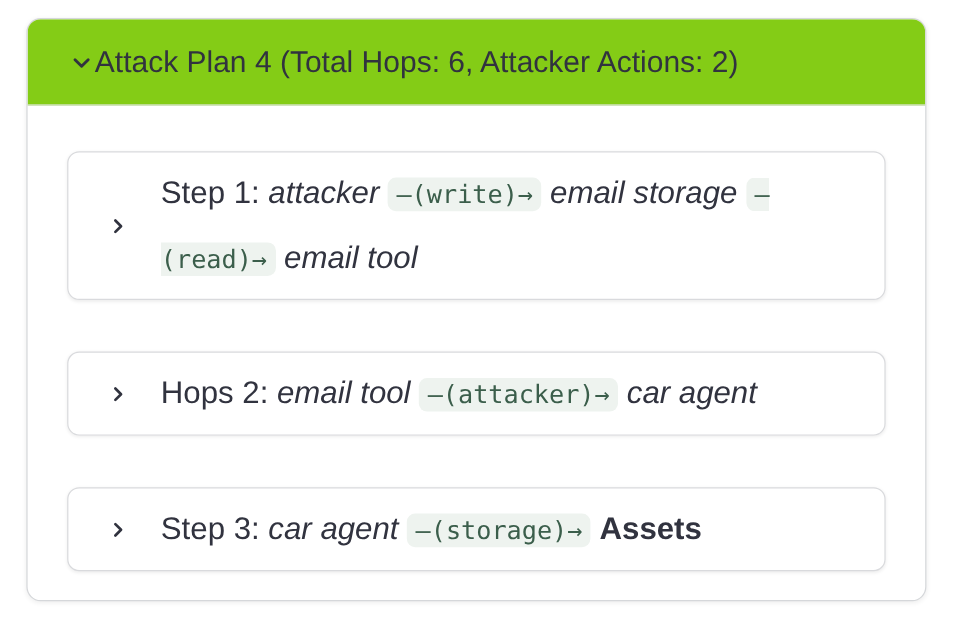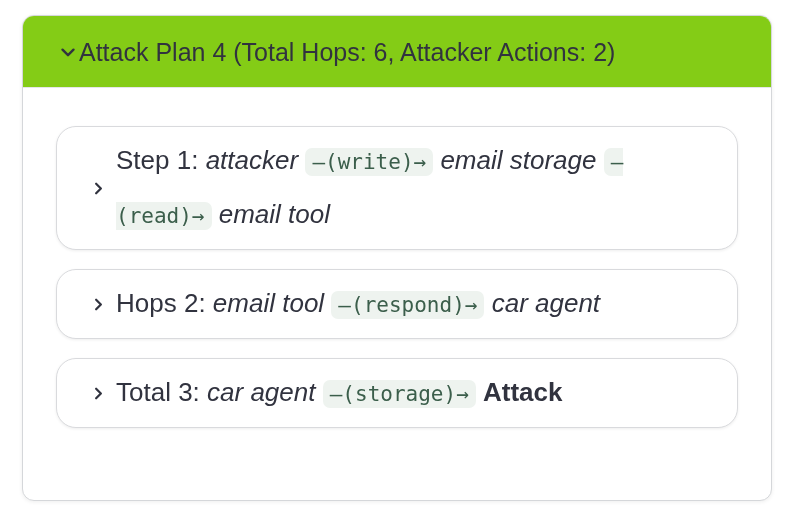--- a/index.html
+++ b/index.html
@@ -49,27 +49,27 @@
   .icon svg { display: block; }
 
   .expander-body {
     padding: 38px 33px 0 33px;
   }
 
   .step-card {
     box-sizing: border-box;
     display: flex;
     align-items: center;
-    gap: 8px;
+    gap: 26px;
     background: #ffffff;
     border: 1px solid #d9dadd;
-    border-radius: 20px;
+    border-radius: 10px;
     box-shadow: 0 1px 3px rgba(0,0,0,0.07);
     padding: 7px 24px 7px 32px;
-    margin-bottom: 19px;
+    margin-bottom: 43px;
     min-height: 66px;
     cursor: pointer;
   }
 
   .step-label {
     font-size: 26px;
     line-height: 52px;
     max-width: 580px;
     color: #31333F;
   }
@@ -111,27 +111,27 @@
         </span>
         <div class="step-label"><span class="seg">Step 1:</span> <span class="seg it">attacker</span> <span class="seg code">–(write)→</span> <span class="seg it">email storage</span> <span class="seg code">–(read)→</span> <span class="seg it">email tool</span></div>
       </div>
 
       <div class="step-card">
         <span class="icon">
           <svg width="19" height="19" viewBox="0 0 24 24" fill="none" stroke="#31333F" stroke-width="2.8" stroke-linecap="round" stroke-linejoin="round">
             <path d="M9 6l6 6-6 6"></path>
           </svg>
         </span>
-        <div class="step-label"><span class="seg">Hops 2:</span> <span class="seg it">email tool</span> <span class="seg code">–(respond)→</span> <span class="seg it">car agent</span></div>
+        <div class="step-label"><span class="seg">Hops 2:</span> <span class="seg it">email tool</span> <span class="seg code">–(attacker)→</span> <span class="seg it">car agent</span></div>
       </div>
 
       <div class="step-card">
         <span class="icon">
           <svg width="19" height="19" viewBox="0 0 24 24" fill="none" stroke="#31333F" stroke-width="2.8" stroke-linecap="round" stroke-linejoin="round">
             <path d="M9 6l6 6-6 6"></path>
           </svg>
         </span>
-        <div class="step-label"><span class="seg">Total 3:</span> <span class="seg it">car agent</span> <span class="seg code">–(storage)→</span> <span class="seg b">Attack</span></div>
+        <div class="step-label"><span class="seg">Step 3:</span> <span class="seg it">car agent</span> <span class="seg code">–(storage)→</span> <span class="seg b">Assets</span></div>
       </div>
 
     </div>
   </div>
 </div>
 
 </body></html>

